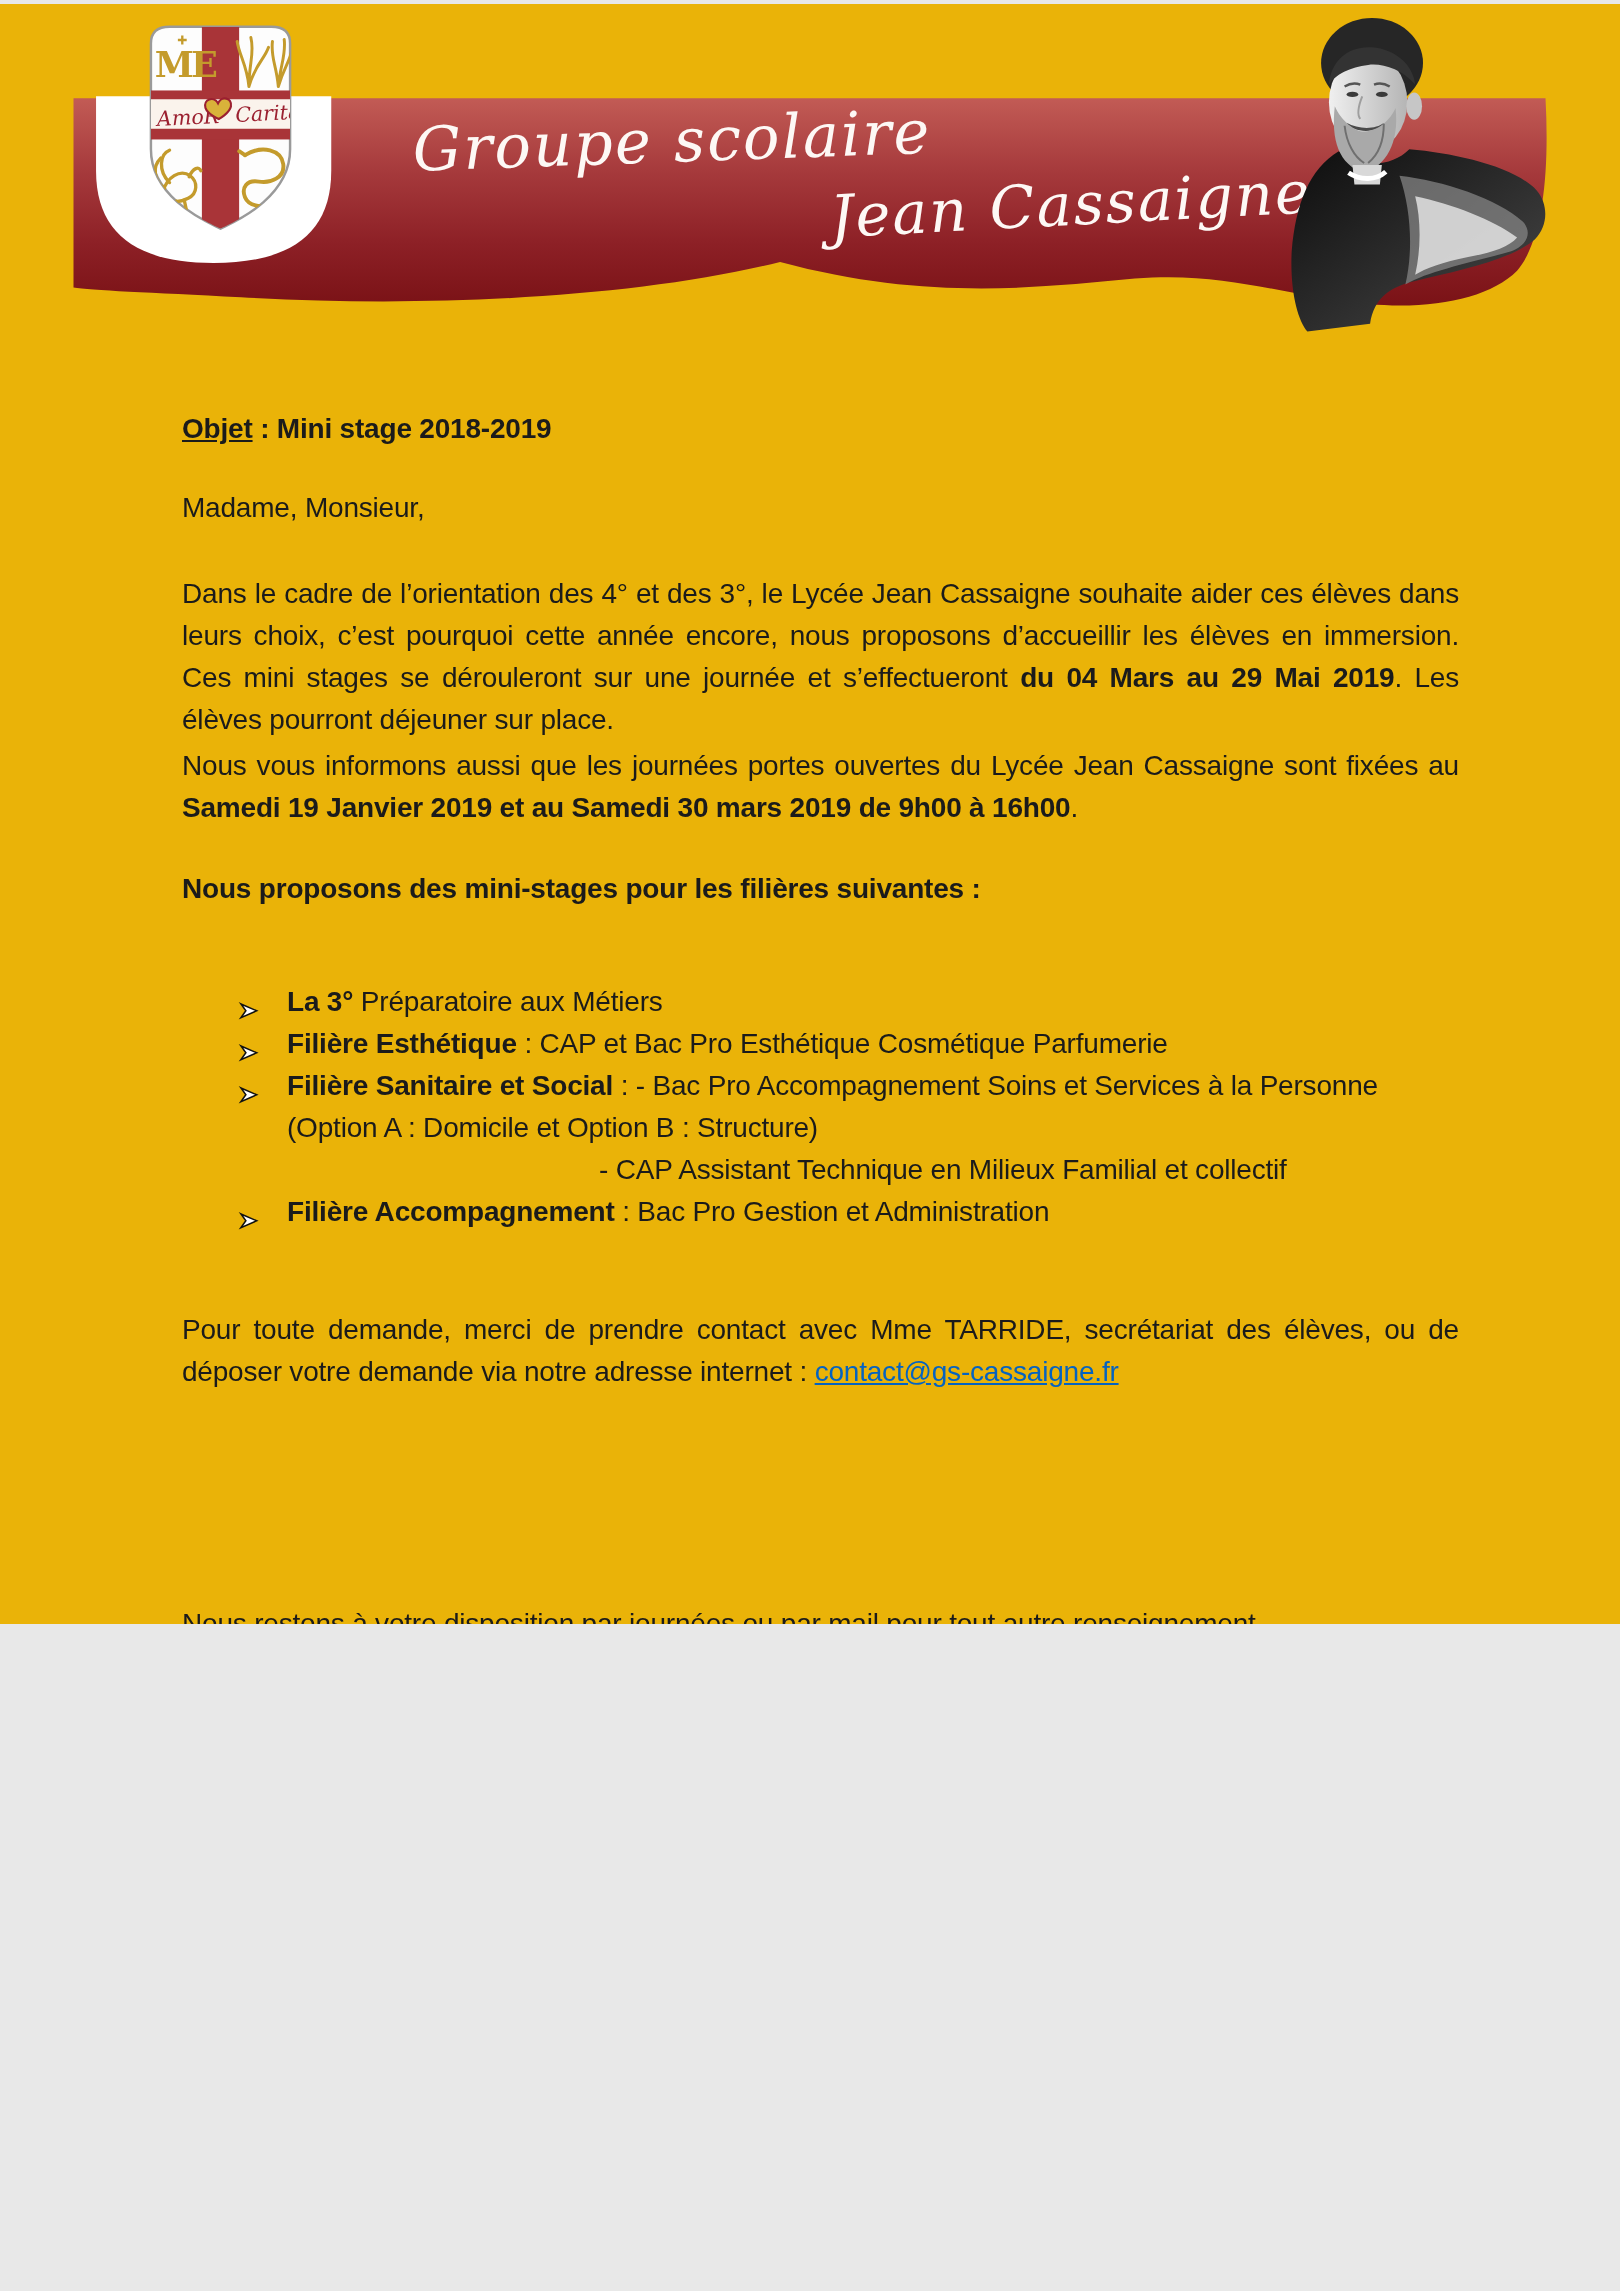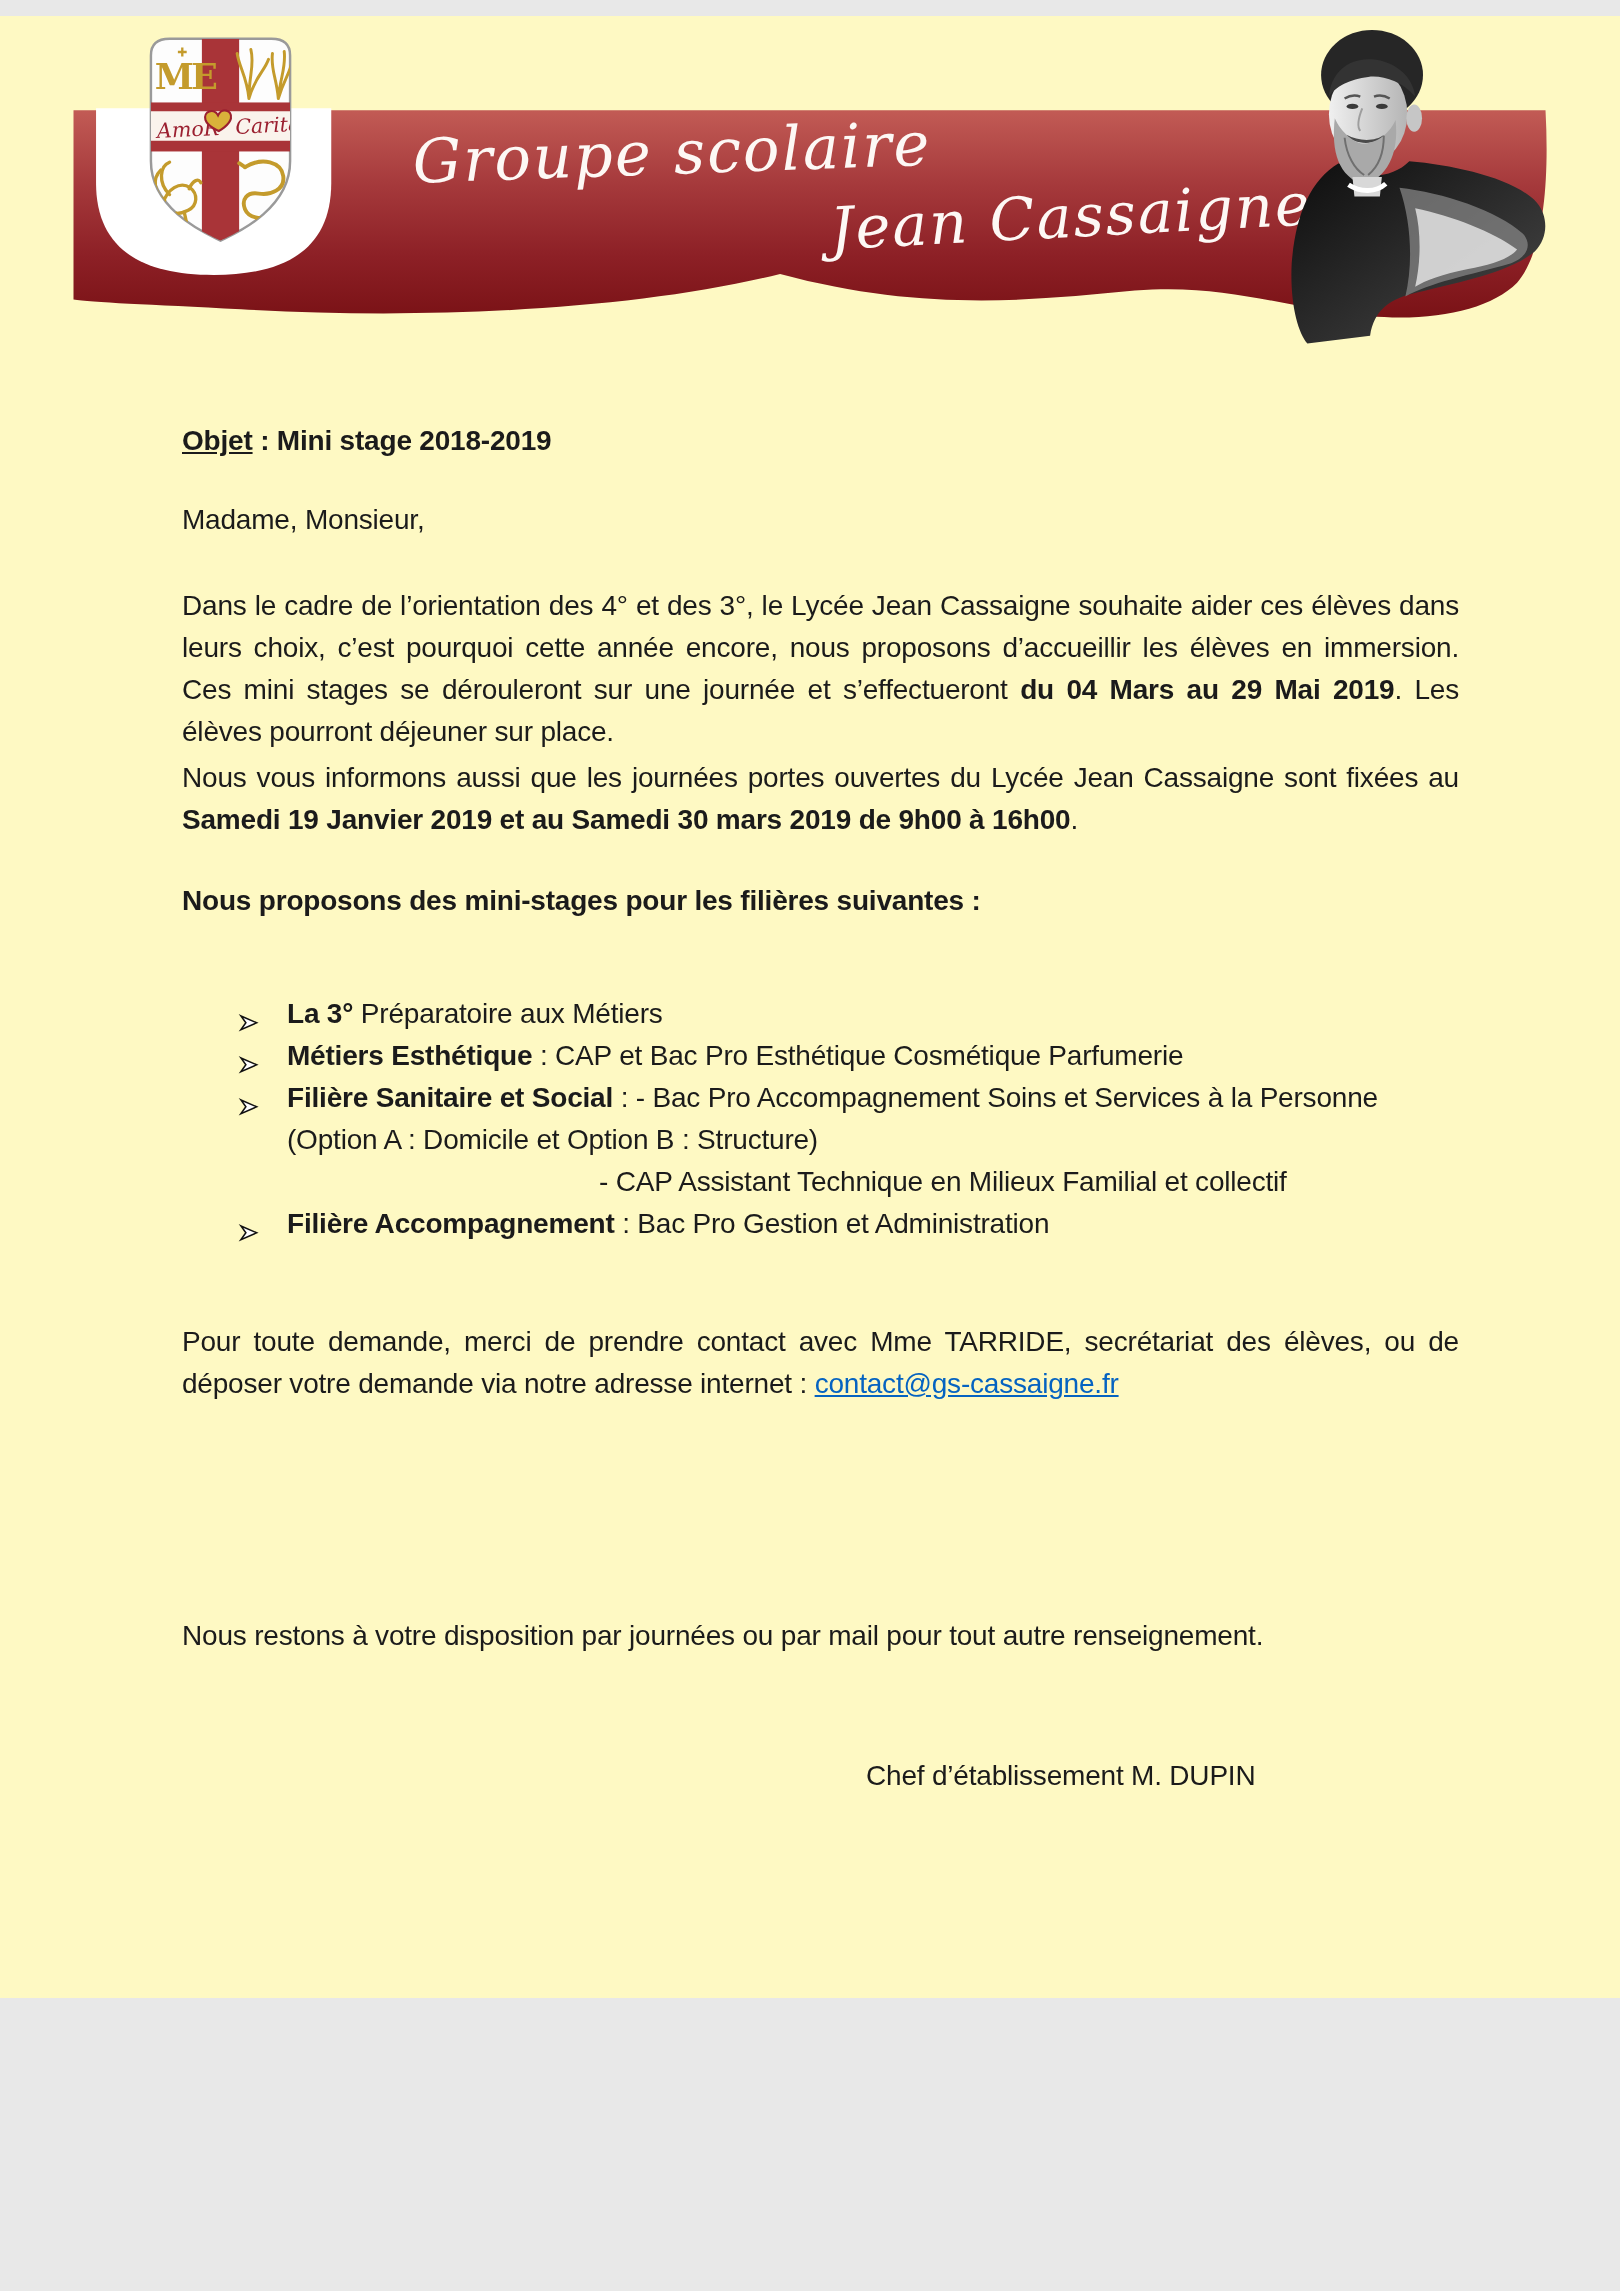--- a/index.html
+++ b/index.html
@@ -1,19 +1,19 @@
 <!DOCTYPE html>
 <html><head>
 <meta charset="utf-8">
 <style>
   html,body{margin:0;padding:0;background:#e8e8e8;}
   .page{
-    position:relative;width:1620px;height:1982px;background:#fef9c3;
+    position:relative;width:1620px;height:1620px;background:#eab308;
     font-family:"Liberation Sans",sans-serif;color:#1b1b1b;overflow:hidden;
-    margin:16px auto;
+    margin:4px auto;
   }
   .header-svg{position:absolute;top:0;left:0;display:block;}
   .tb{position:absolute;left:182px;width:1277px;margin:0;
       font-size:28px;line-height:42px;letter-spacing:-0.2px;}
   .justify{text-align:justify;}
   .b{font-weight:bold;}
   .u{text-decoration:underline;}
   .subject{top:404px;}
   .salutation{top:483px;}
   .p-intro{top:569px;}
@@ -149,21 +149,21 @@
     <div class="bullet-row">
       <span class="arrow"><svg width="21.6" height="19.6" viewBox="0 0 22 20">
             <path d="M3 3 L19 10 L3 17 L8 10 Z" fill="#ffffff" stroke="#111111" stroke-width="1.6"></path>
           </svg></span>
       <span class="b">La 3°</span><span> Préparatoire aux Métiers</span>
     </div>
     <div class="bullet-row">
       <span class="arrow"><svg width="21.6" height="19.6" viewBox="0 0 22 20">
             <path d="M3 3 L19 10 L3 17 L8 10 Z" fill="#ffffff" stroke="#111111" stroke-width="1.6"></path>
           </svg></span>
-      <span class="b">Métiers Esthétique</span><span> : CAP et Bac Pro Esthétique Cosmétique Parfumerie</span>
+      <span class="b">Filière Esthétique</span><span> : CAP et Bac Pro Esthétique Cosmétique Parfumerie</span>
     </div>
     <div class="bullet-row">
       <span class="arrow"><svg width="21.6" height="19.6" viewBox="0 0 22 20">
             <path d="M3 3 L19 10 L3 17 L8 10 Z" fill="#ffffff" stroke="#111111" stroke-width="1.6"></path>
           </svg></span>
       <span class="b">Filière Sanitaire et Social</span><span> : - Bac Pro Accompagnement Soins et Services à la Personne</span>
     </div>
     <div class="bullet-cont1">(Option A : Domicile et Option B : Structure)</div>
     <div class="bullet-cont2">-  CAP Assistant Technique en Milieux Familial et collectif</div>
     <div class="bullet-row">

